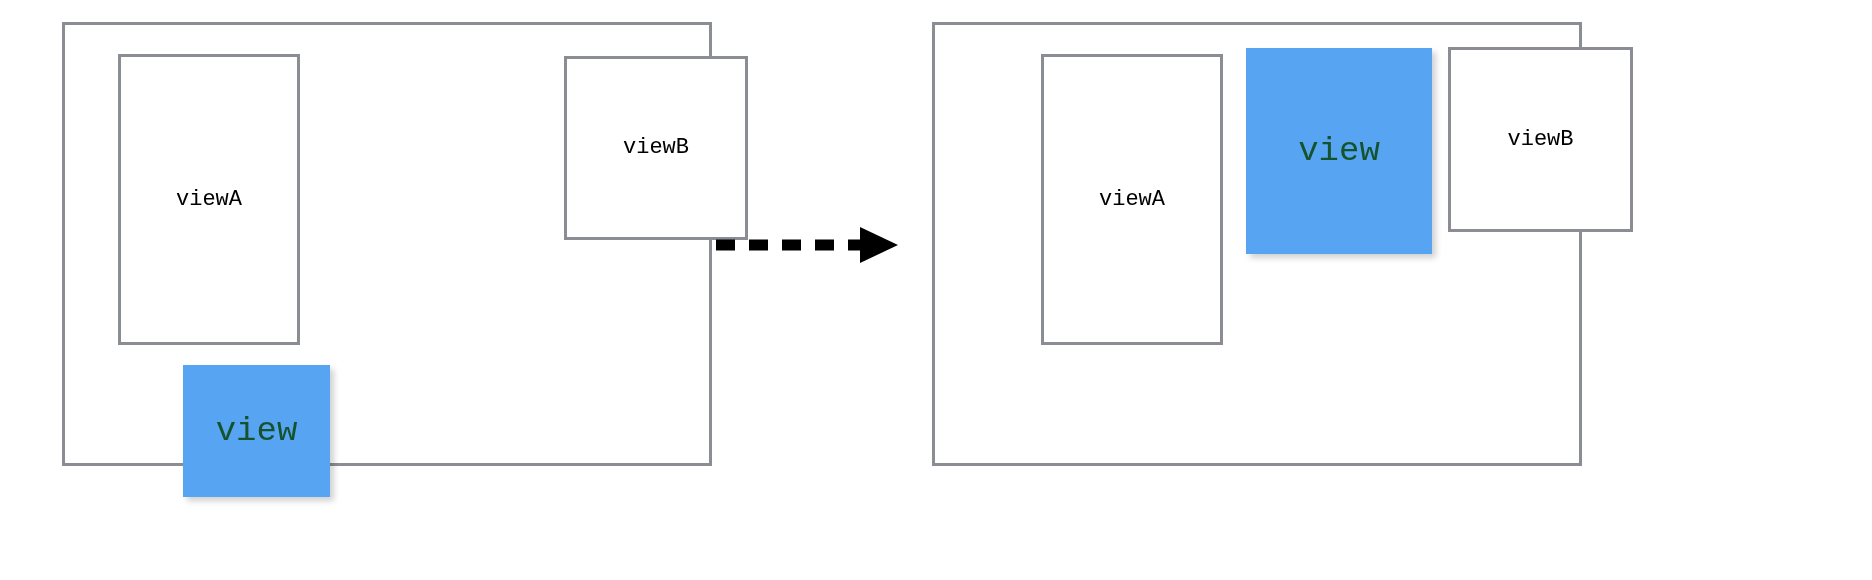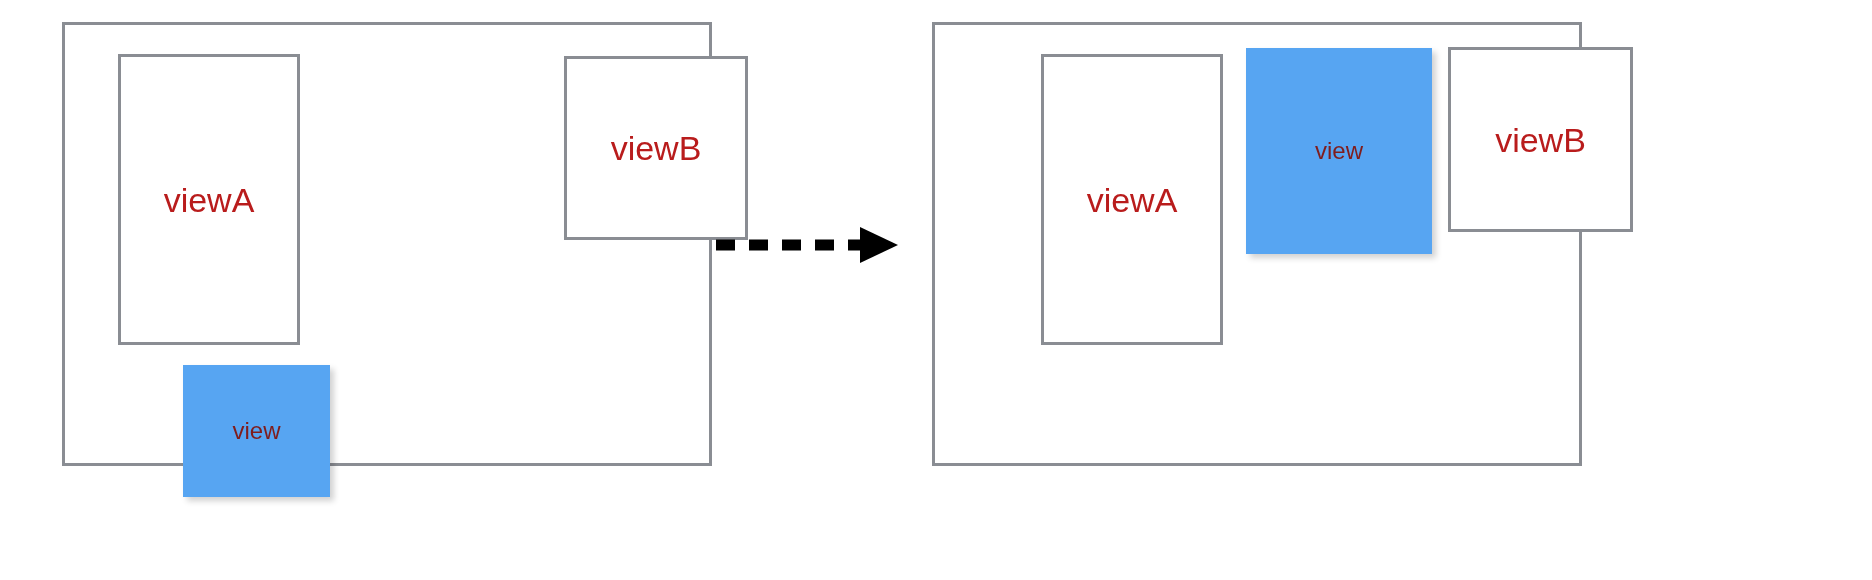--- a/index.html
+++ b/index.html
@@ -34,43 +34,43 @@
   .viewbox {
     position: absolute;
     box-sizing: border-box;
     border: 3px solid #8a8d93;
     background: #ffffff;
     display: flex;
     align-items: center;
     justify-content: center;
   }
   .viewbox .label {
-    font-size: 34px;
-    color: #b91c1c;
+    font-size: 22px;
+    color: #000000;
     line-height: 1;
-    font-family: Liberation Sans, sans-serif;
+    font-family: Liberation Mono, monospace;
     white-space: nowrap;
   }
 
   
   .viewbox-accent {
     position: absolute;
     box-sizing: border-box;
     background: #57a5f2;
     border: none;
     display: flex;
     align-items: center;
     justify-content: center;
     box-shadow: 4px 4px 6px rgba(0,0,0,0.18);
   }
   .viewbox-accent .label {
-    font-size: 24px;
-    color: #7f1d1d;
+    font-size: 34px;
+    color: #14532d;
     line-height: 1;
-    font-family: Liberation Sans, sans-serif;
+    font-family: Liberation Mono, monospace;
     white-space: nowrap;
   }
 
   
   #box-viewA-before { left: 118px; top: 54px;  width: 182px; height: 291px; }
   #box-viewB-before { left: 564px; top: 56px;  width: 184px; height: 184px; }
   #box-view-before  { left: 183px; top: 365px; width: 147px; height: 132px; }
 
   
   #box-viewA-after { left: 1041px; top: 54px; width: 182px; height: 291px; }

